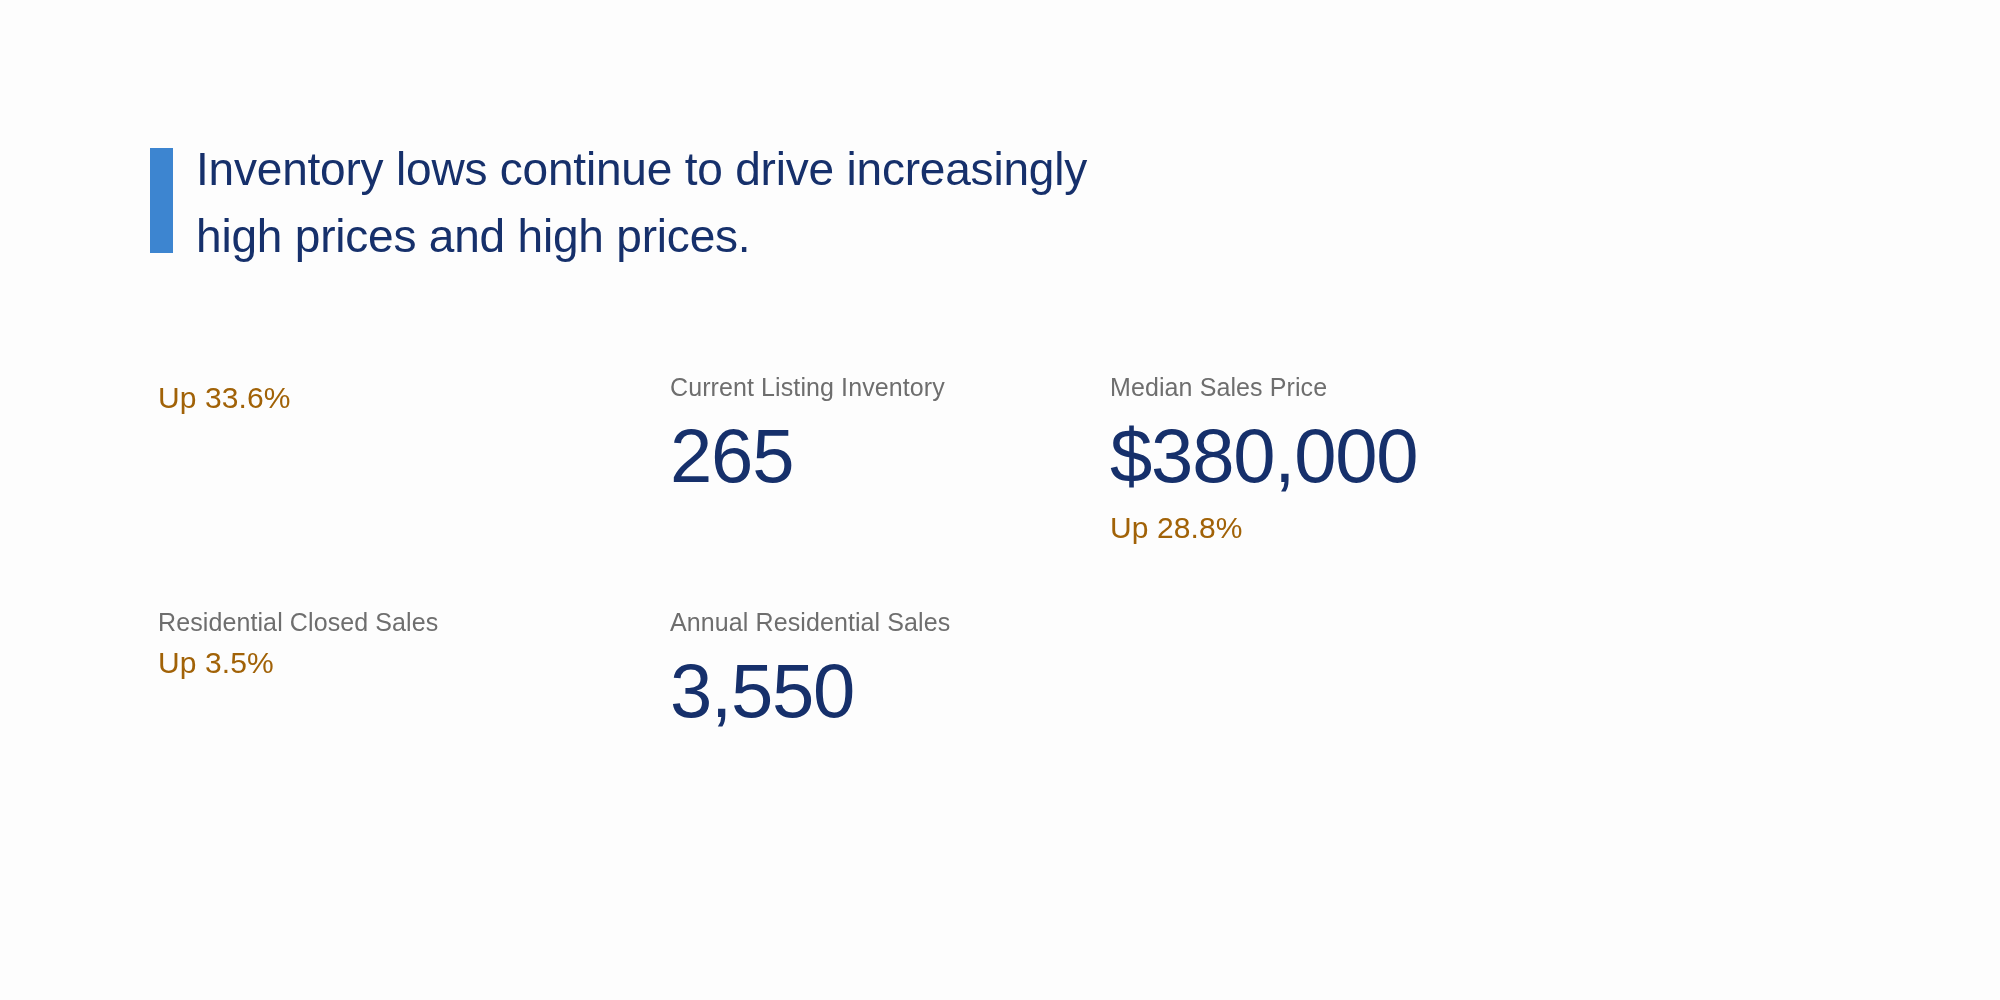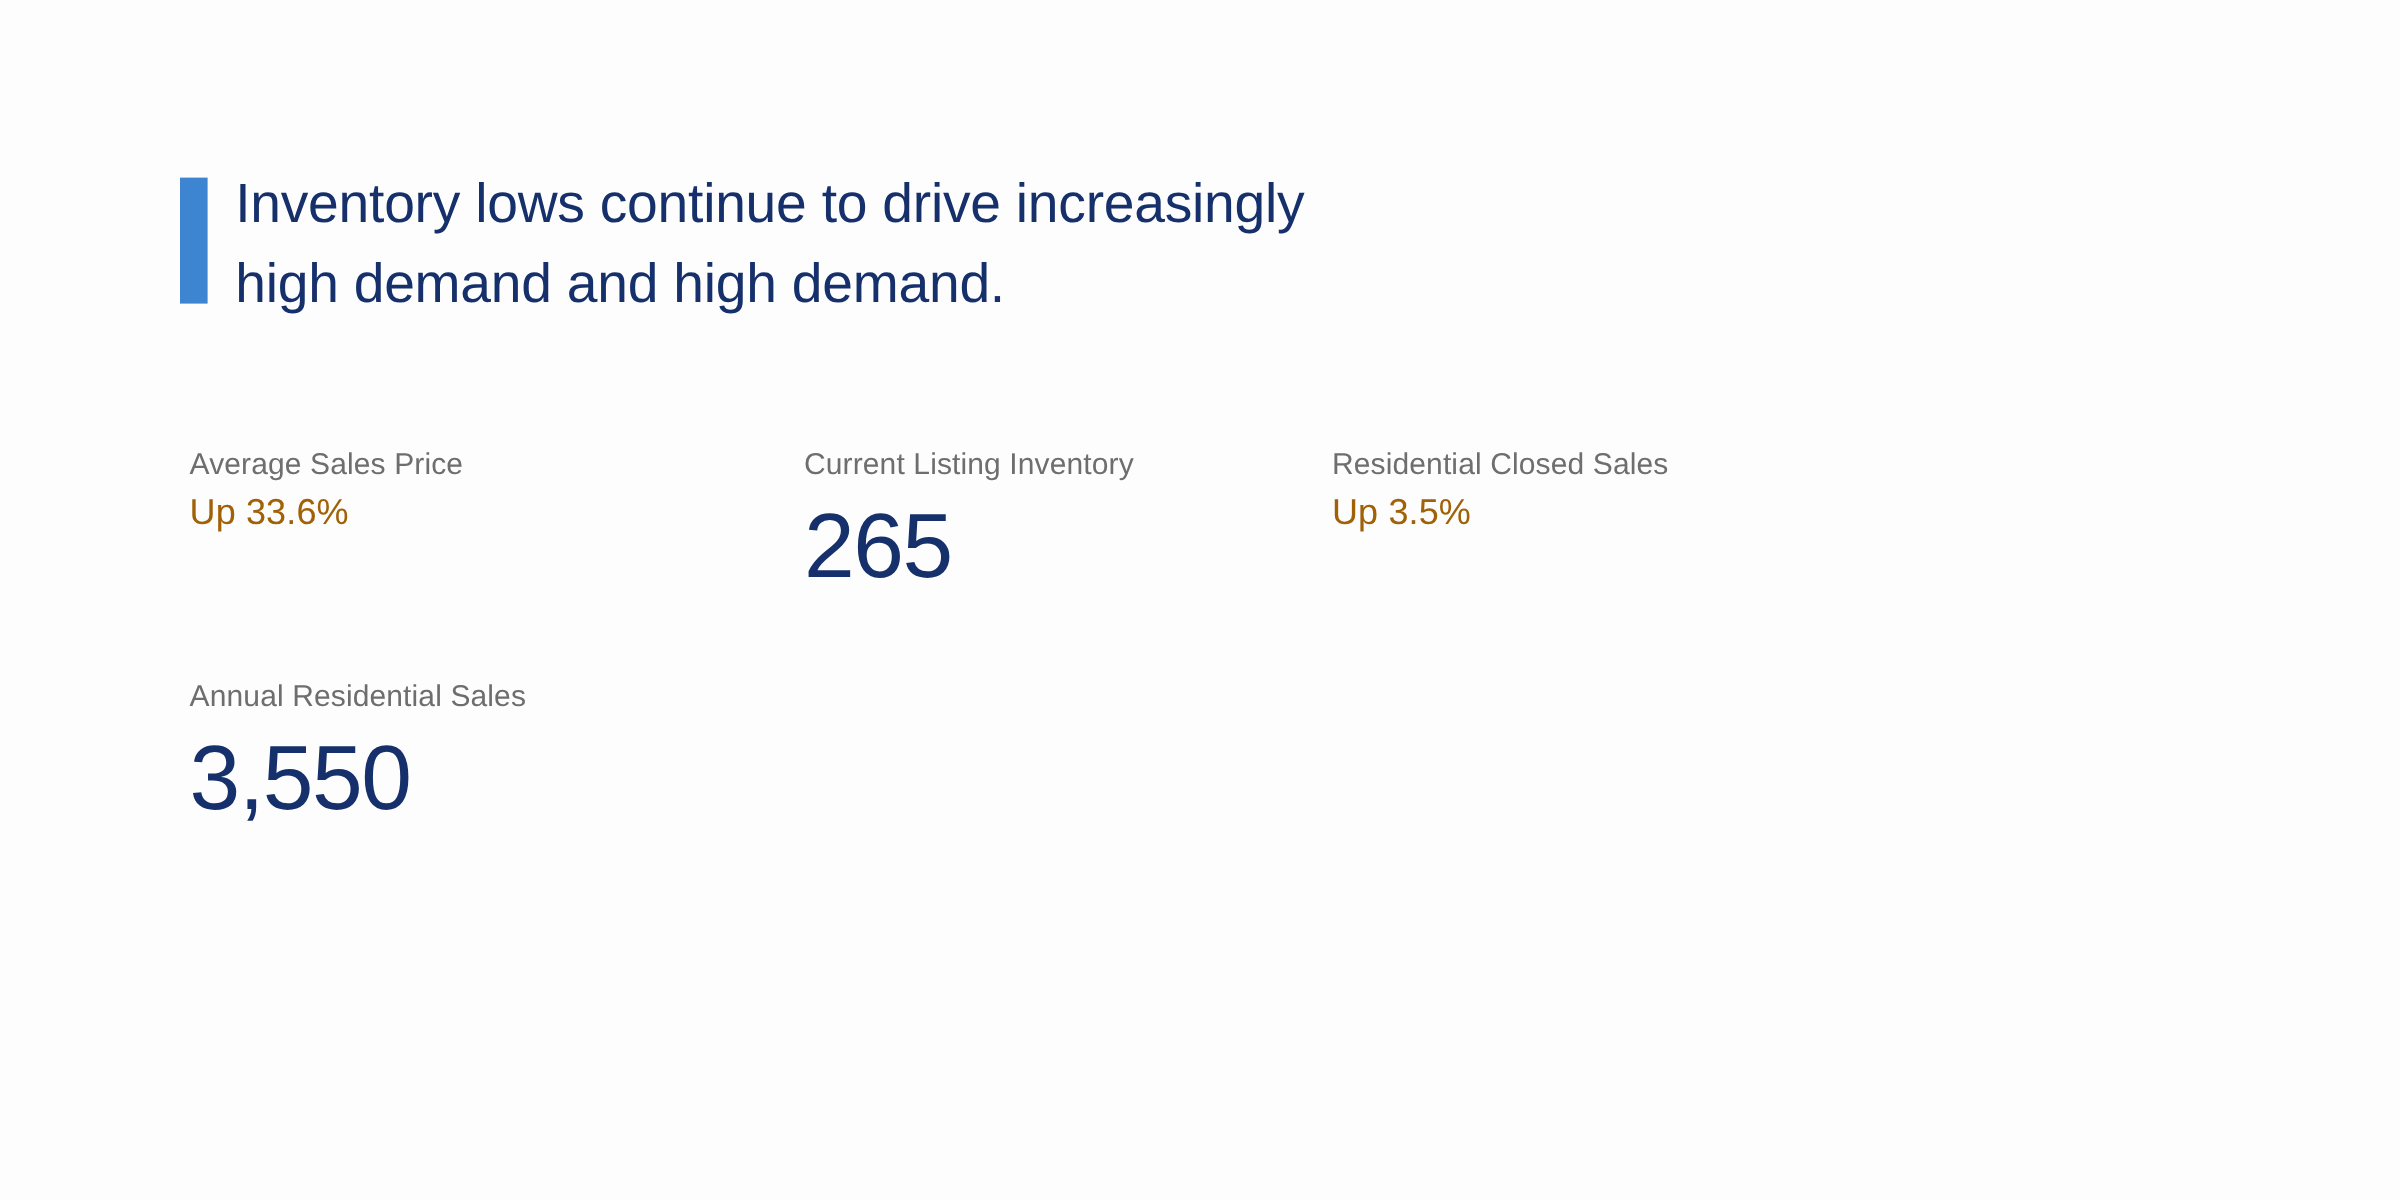--- a/index.html
+++ b/index.html
@@ -95,36 +95,40 @@
   }
 </style>
 </head>
 <body>
 
 <div class="page">
 
   <div class="headline-block">
     <div class="accent-bar"></div>
     <div class="headline-text">Inventory lows continue to drive increasingly
-high demand and high demand.</div>
+high prices and high prices.</div>
   </div>
 
   <div class="stats-grid">
 
     <div class="stat-card">
-      <div class="stat-label">Average Sales Price</div>
       <div class="stat-delta">Up 33.6%</div>
     </div>
 
     <div class="stat-card">
       <div class="stat-label">Current Listing Inventory</div>
       <div class="stat-value">265</div>
     </div>
 
 
+    <div class="stat-card">
+      <div class="stat-label">Median Sales Price</div>
+      <div class="stat-value">$380,000</div>
+      <div class="stat-delta">Up 28.8%</div>
+    </div>
 
     <div class="stat-card">
       <div class="stat-label">Residential Closed Sales</div>
       <div class="stat-delta">Up 3.5%</div>
     </div>
 
     <div class="stat-card">
       <div class="stat-label">Annual Residential Sales</div>
       <div class="stat-value">3,550</div>
     </div>

